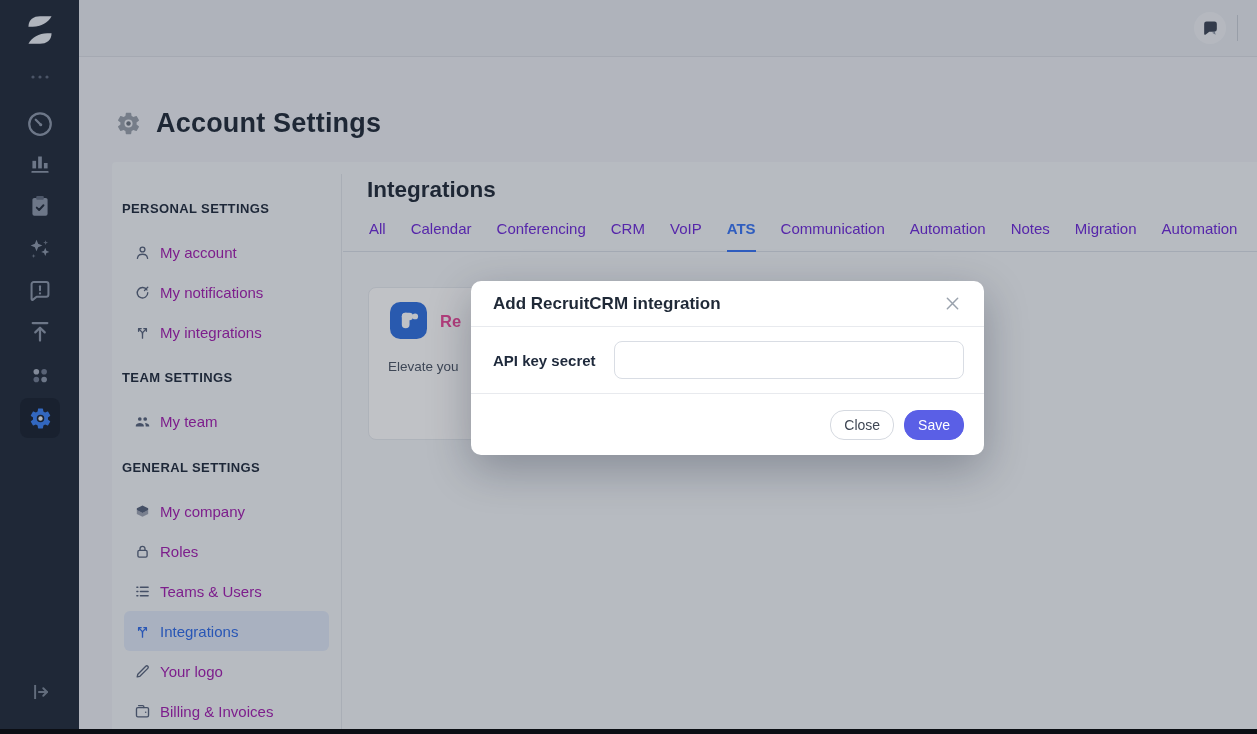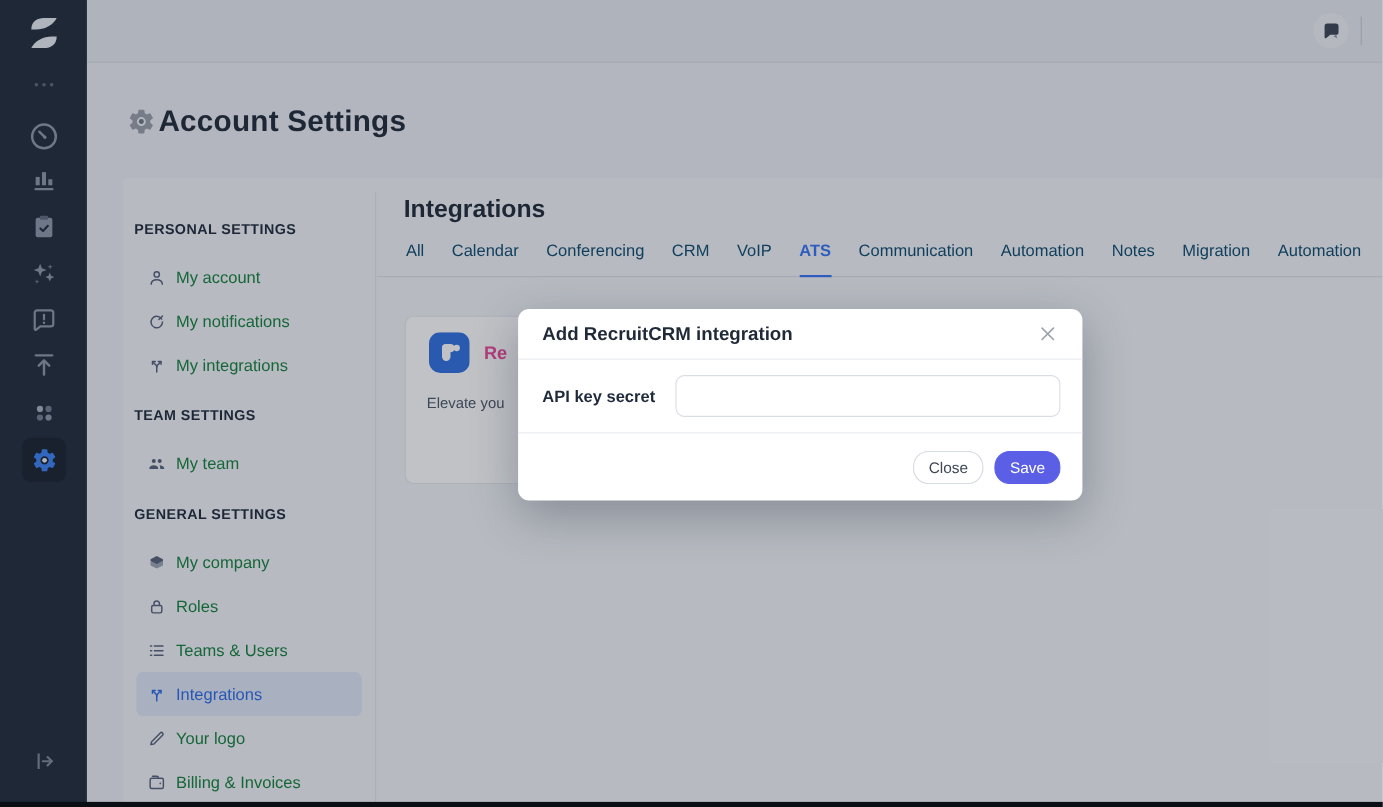--- a/index.html
+++ b/index.html
@@ -20,42 +20,42 @@
   .rail .grid4 { top:362px; }
   .gear-tile { position:absolute; left:20px; top:398px; width:40px; height:40px; border-radius:8px; background:#18202f; display:flex; align-items:center; justify-content:center; color:#3b82f6; }
   .rail .expand { top:679px; color:#7d8899; }
 
   
   .page { position:absolute; left:79px; top:0; width:1178px; height:734px; background:#edeff4; }
   .topbar { position:absolute; left:0; top:0; right:0; height:57px; background:#e8ebf0; border-bottom:1px solid #dadde4; }
   .chat-btn { position:absolute; right:31px; top:12px; width:32px; height:32px; border-radius:50%; background:#f0f2f6; display:flex; align-items:center; justify-content:center; color:#3c4555; cursor:pointer; }
   .top-divider { position:absolute; right:19px; top:15px; width:1px; height:26px; background:#c8cdd6; }
 
-  .page-header { position:absolute; left:36px; top:95px; display:flex; align-items:center; gap:2px; }
+  .page-header { position:absolute; left:36px; top:108px; display:flex; align-items:center; gap:14px; }
   .page-header h1 { font-size:27px; font-weight:bold; color:#1f2937; letter-spacing:.2px; }
   .hdr-gear { color:#959ca8; display:flex; }
 
   
   .panel { position:absolute; left:33px; top:162px; right:0; bottom:0; background:#f3f5f8; border-top-left-radius:4px; }
 
   
   .sidenav { position:absolute; left:0; top:12px; width:230px; bottom:0; border-right:1px solid #dfe3e9; padding-top:27px; overflow:hidden; }
   .sec-label { margin:0 10px 16px 10px; font-size:13px; font-weight:bold; color:#1e293b; letter-spacing:.03em; }
   .sec-label.mt1 { margin-top:18px; }
   .sec-label.mt2 { margin-top:19px; }
-  .nav-item { height:40px; margin:0 12px; padding-left:10px; display:flex; align-items:center; gap:9px; border-radius:6px; font-size:15px; color:#15803d; cursor:pointer; }
+  .nav-item { height:40px; margin:0 12px; padding-left:10px; display:flex; align-items:center; gap:9px; border-radius:6px; font-size:15px; color:#a21caf; cursor:pointer; }
   .nav-item .icn { color:#55617a; display:flex; }
   .nav-item.active { background:#dfe8f7; color:#2e6ae8; }
   .nav-item.active .icn { color:#2e6ae8; }
 
   
   .main { position:absolute; left:231px; top:0; right:0; bottom:0; }
   .main-title { margin:15px 0 0 24px; font-size:22.5px; font-weight:bold; color:#1f2937; }
   .tabs { display:flex; gap:25px; margin-top:17px; padding-left:26px; border-bottom:1px solid #d9dee6; }
-  .tab { font-size:15px; color:#0c4a6e; padding-bottom:13px; cursor:pointer; white-space:nowrap; }
+  .tab { font-size:15px; color:#6d28d9; padding-bottom:13px; cursor:pointer; white-space:nowrap; }
   .tab.active { color:#3674f5; font-weight:600; border-bottom:2.5px solid #3674f5; margin-bottom:-1px; }
 
   
   .card { position:absolute; left:25px; top:125px; width:560px; height:153px; background:#ffffff; border:1px solid #e7eaef; border-radius:8px; }
   .card-logo { position:absolute; left:21px; top:14px; width:37px; height:37px; }
   .card-title { position:absolute; left:71px; top:24px; font-size:16.5px; font-weight:bold; color:#ec4899; }
   .card-desc { position:absolute; left:19px; top:71px; font-size:13.5px; color:#4b5565; }
 
   
   .overlay { position:absolute; inset:0; background:rgba(30,36,52,0.28); z-index:50; }

